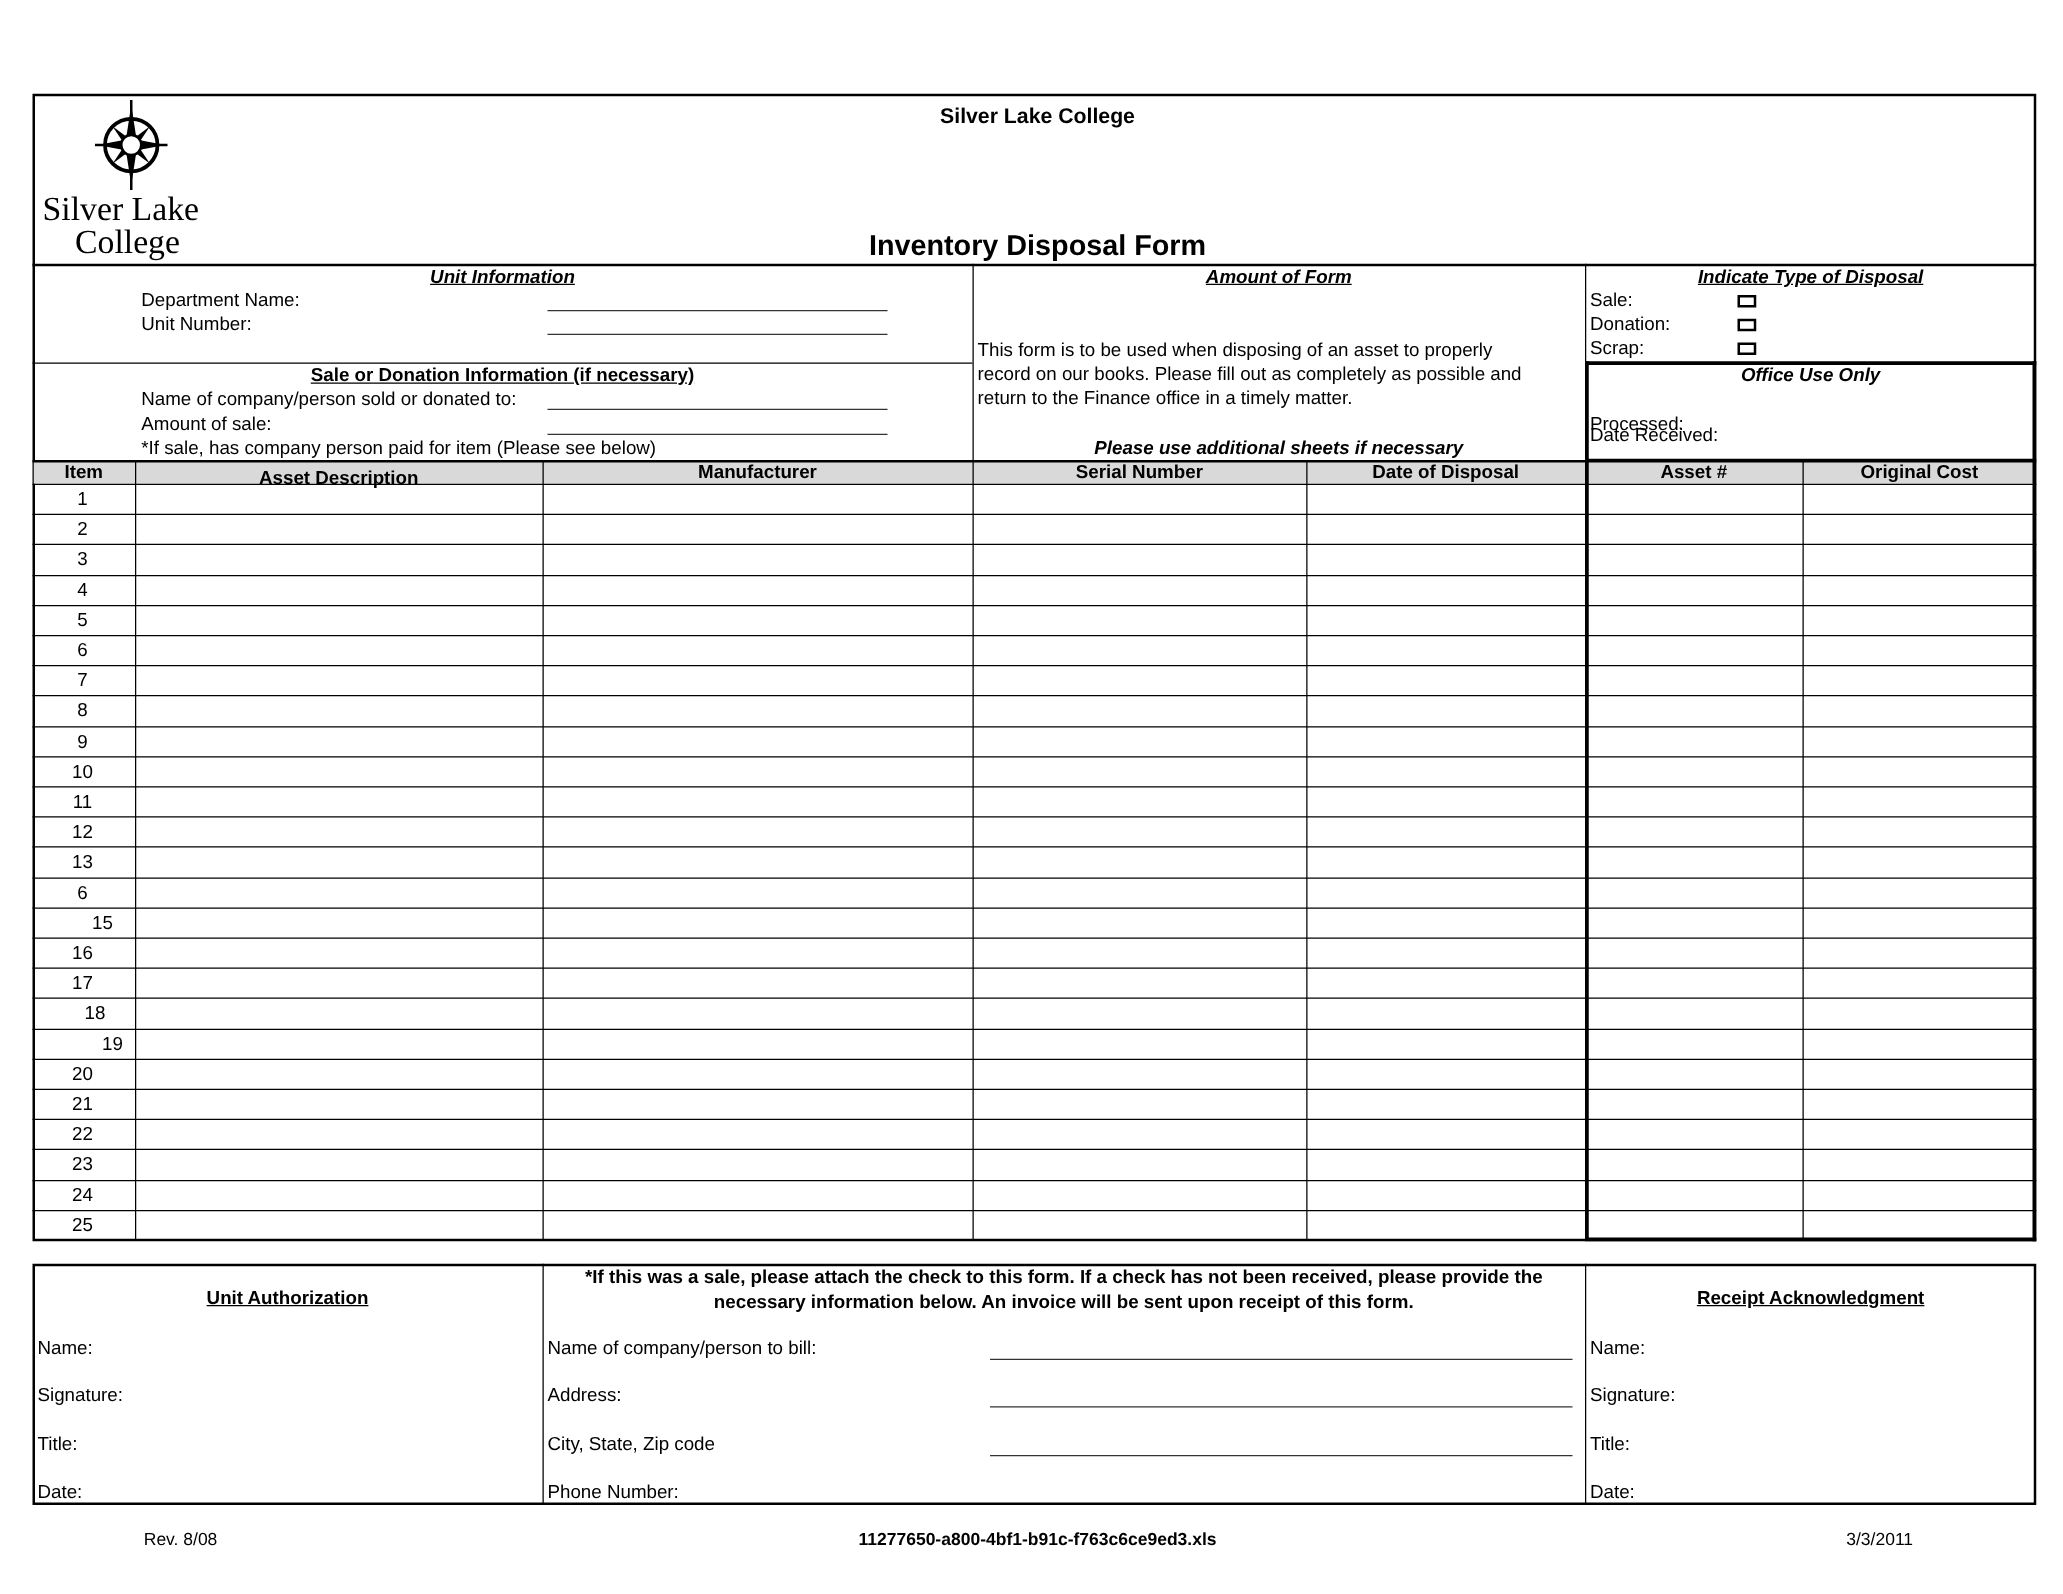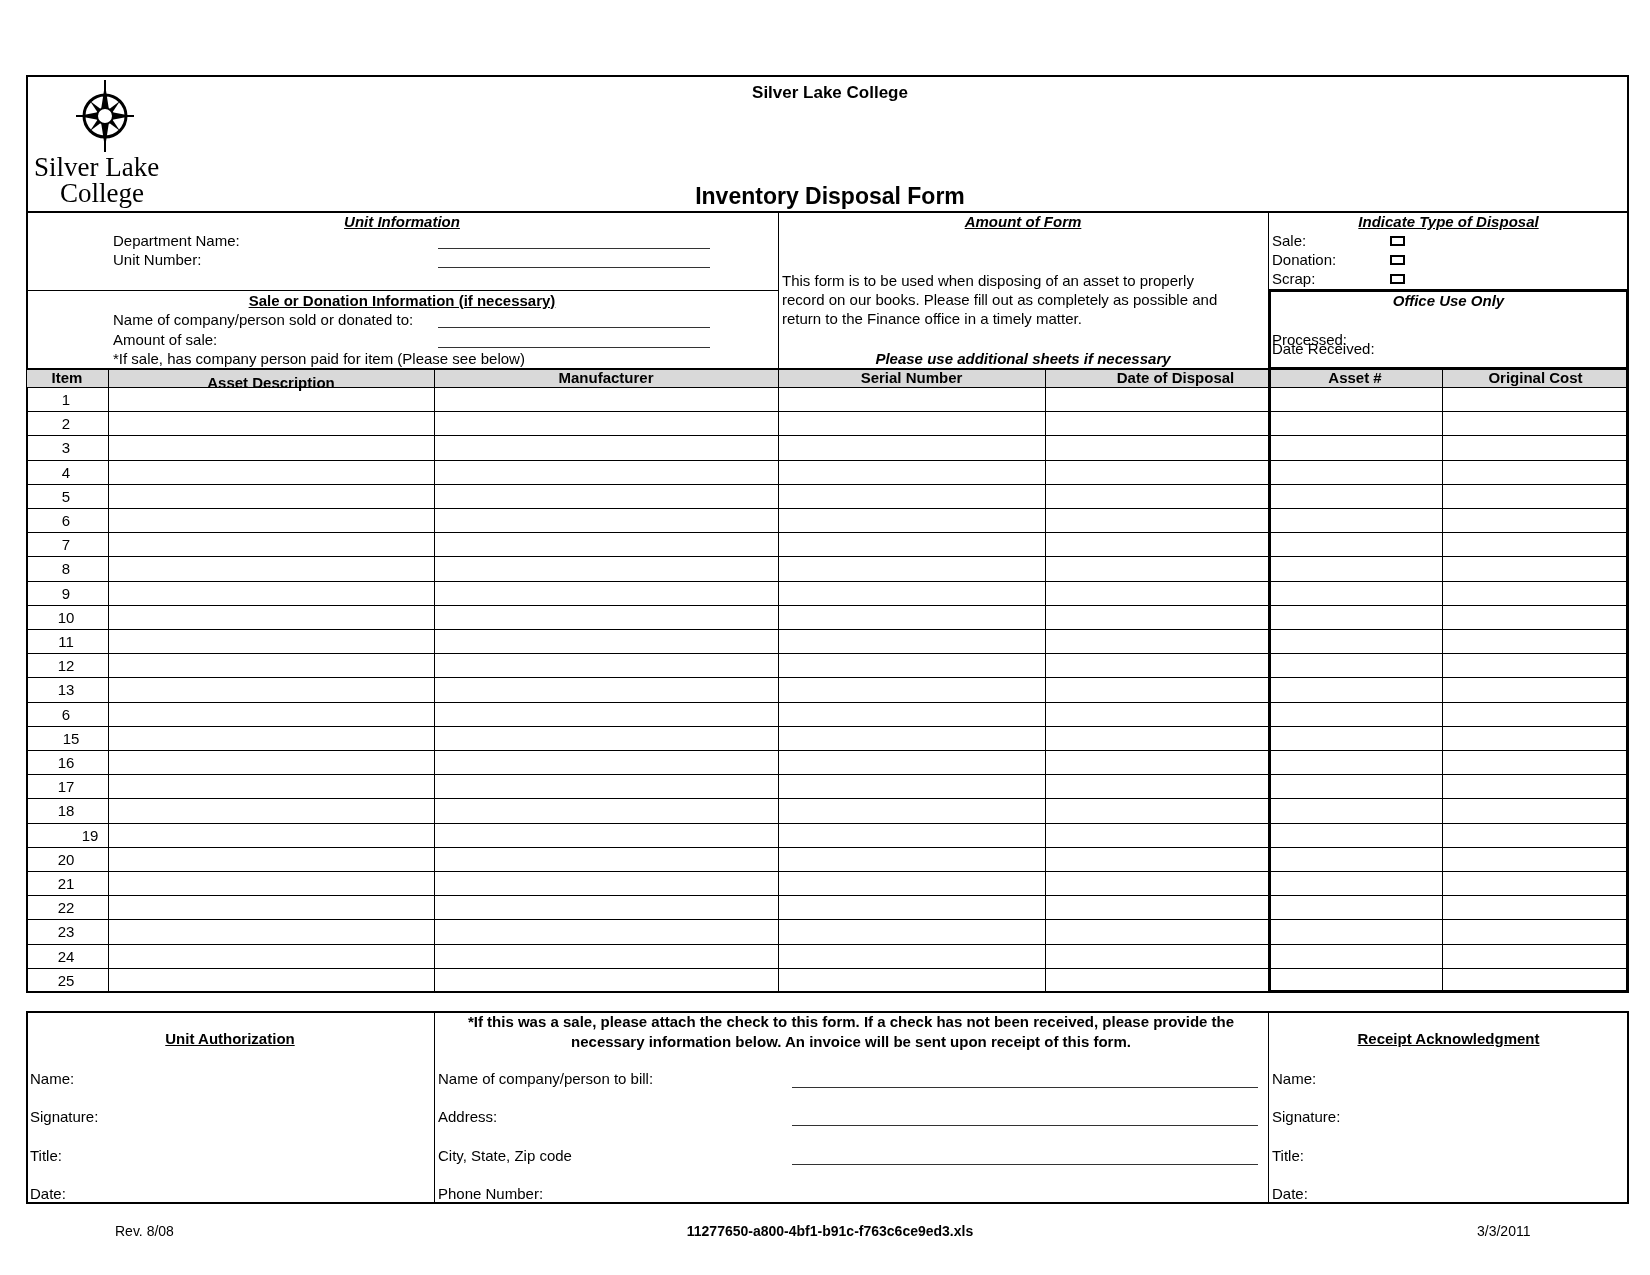--- a/index.html
+++ b/index.html
@@ -95,21 +95,21 @@
 
 <div class="thead" style="left:27px; top:369px; width:1600px; height:18px;"></div>
 <div class="hline" style="left:26px; top:368px; width:1242px; border-top-width:2px;"></div>
 <div class="hline thick-h" style="left:1268px; top:367px; width:361px;"></div>
 <div class="hline" style="left:26px; top:387px; width:1603px;"></div>
 
 <div class="t b c" style="left:26px; top:369px; width:82px;">Item</div>
 <div class="t b c" style="left:108px; top:374px; width:326px;">Asset Description</div>
 <div class="t b c" style="left:434px; top:369px; width:344px;">Manufacturer</div>
 <div class="t b c" style="left:778px; top:369px; width:267px;">Serial Number</div>
-<div class="t b c" style="left:1045px; top:369px; width:223px;margin-left:19px;">Date of Disposal</div>
+<div class="t b c" style="left:1045px; top:369px; width:223px;">Date of Disposal</div>
 <div class="t b c" style="left:1268px; top:369px; width:174px;">Asset #</div>
 <div class="t b c" style="left:1442px; top:369px; width:187px;">Original Cost</div>
 
 <div class="vline" style="left:108px; top:368px; height:624px;"></div>
 <div class="vline" style="left:434px; top:368px; height:624px;"></div>
 <div class="vline" style="left:778px; top:368px; height:624px;"></div>
 <div class="vline" style="left:1045px; top:368px; height:624px;"></div>
 <div class="vline thick-v" style="left:1268px; top:368px; height:624px;"></div>
 <div class="vline" style="left:1442px; top:368px; height:624px;"></div>
 <div class="vline thick-v" style="left:1626px; top:289px; height:704px;"></div>
@@ -166,32 +166,32 @@
     <div class="rowline" style="left: 26px; top: 677.4px; width: 1603px;"></div>
     <div class="abs" style="left: 26px; top: 677.4px; width: 1603px; height: 24.2px;">
       <div class="cell-num" style="left: 0px; top: 4.1px; line-height: 18px;">13</div>
     </div>
     <div class="rowline" style="left: 26px; top: 701.6px; width: 1603px;"></div>
     <div class="abs" style="left: 26px; top: 701.6px; width: 1603px; height: 24.2px;">
       <div class="cell-num" style="left: 0px; top: 4.1px; line-height: 18px;">6</div>
     </div>
     <div class="rowline" style="left: 26px; top: 725.8px; width: 1603px;"></div>
     <div class="abs" style="left: 26px; top: 725.8px; width: 1603px; height: 24.2px;">
-      <div class="cell-num" style="left: 5px; top: 4.1px; line-height: 18px; text-align: center;">15</div>
+      <div class="cell-num" style="left: 16px; top: 4.1px; line-height: 18px; text-align: center;">15</div>
     </div>
     <div class="rowline" style="left: 26px; top: 750px; width: 1603px;"></div>
     <div class="abs" style="left: 26px; top: 750px; width: 1603px; height: 24.2px;">
       <div class="cell-num" style="left: 0px; top: 4.1px; line-height: 18px;">16</div>
     </div>
     <div class="rowline" style="left: 26px; top: 774.2px; width: 1603px;"></div>
     <div class="abs" style="left: 26px; top: 774.2px; width: 1603px; height: 24.2px;">
       <div class="cell-num" style="left: 0px; top: 4.1px; line-height: 18px;">17</div>
     </div>
     <div class="rowline" style="left: 26px; top: 798.4px; width: 1603px;"></div>
-    <div class="abs" style="left: 26px; top: 798.4px; width: 1323px; height: 24.2px;">
+    <div class="abs" style="left: 36px; top: 798.4px; width: 1323px; height: 24.2px;">
       <div class="cell-num" style="left: 0px; top: 4.1px; line-height: 18px;">18</div>
     </div>
     <div class="rowline" style="left: 26px; top: 822.6px; width: 1603px;"></div>
     <div class="abs" style="left: 26px; top: 822.6px; width: 1603px; height: 24.2px; margin-left: 24px;">
       <div class="cell-num" style="left: 0px; top: 4.1px; line-height: 18px;">19</div>
     </div>
     <div class="rowline" style="left: 26px; top: 846.8px; width: 1603px;"></div>
     <div class="abs" style="left: 26px; top: 846.8px; width: 1603px; height: 24.2px;">
       <div class="cell-num" style="left: 0px; top: 4.1px; line-height: 18px;">20</div>
     </div>

